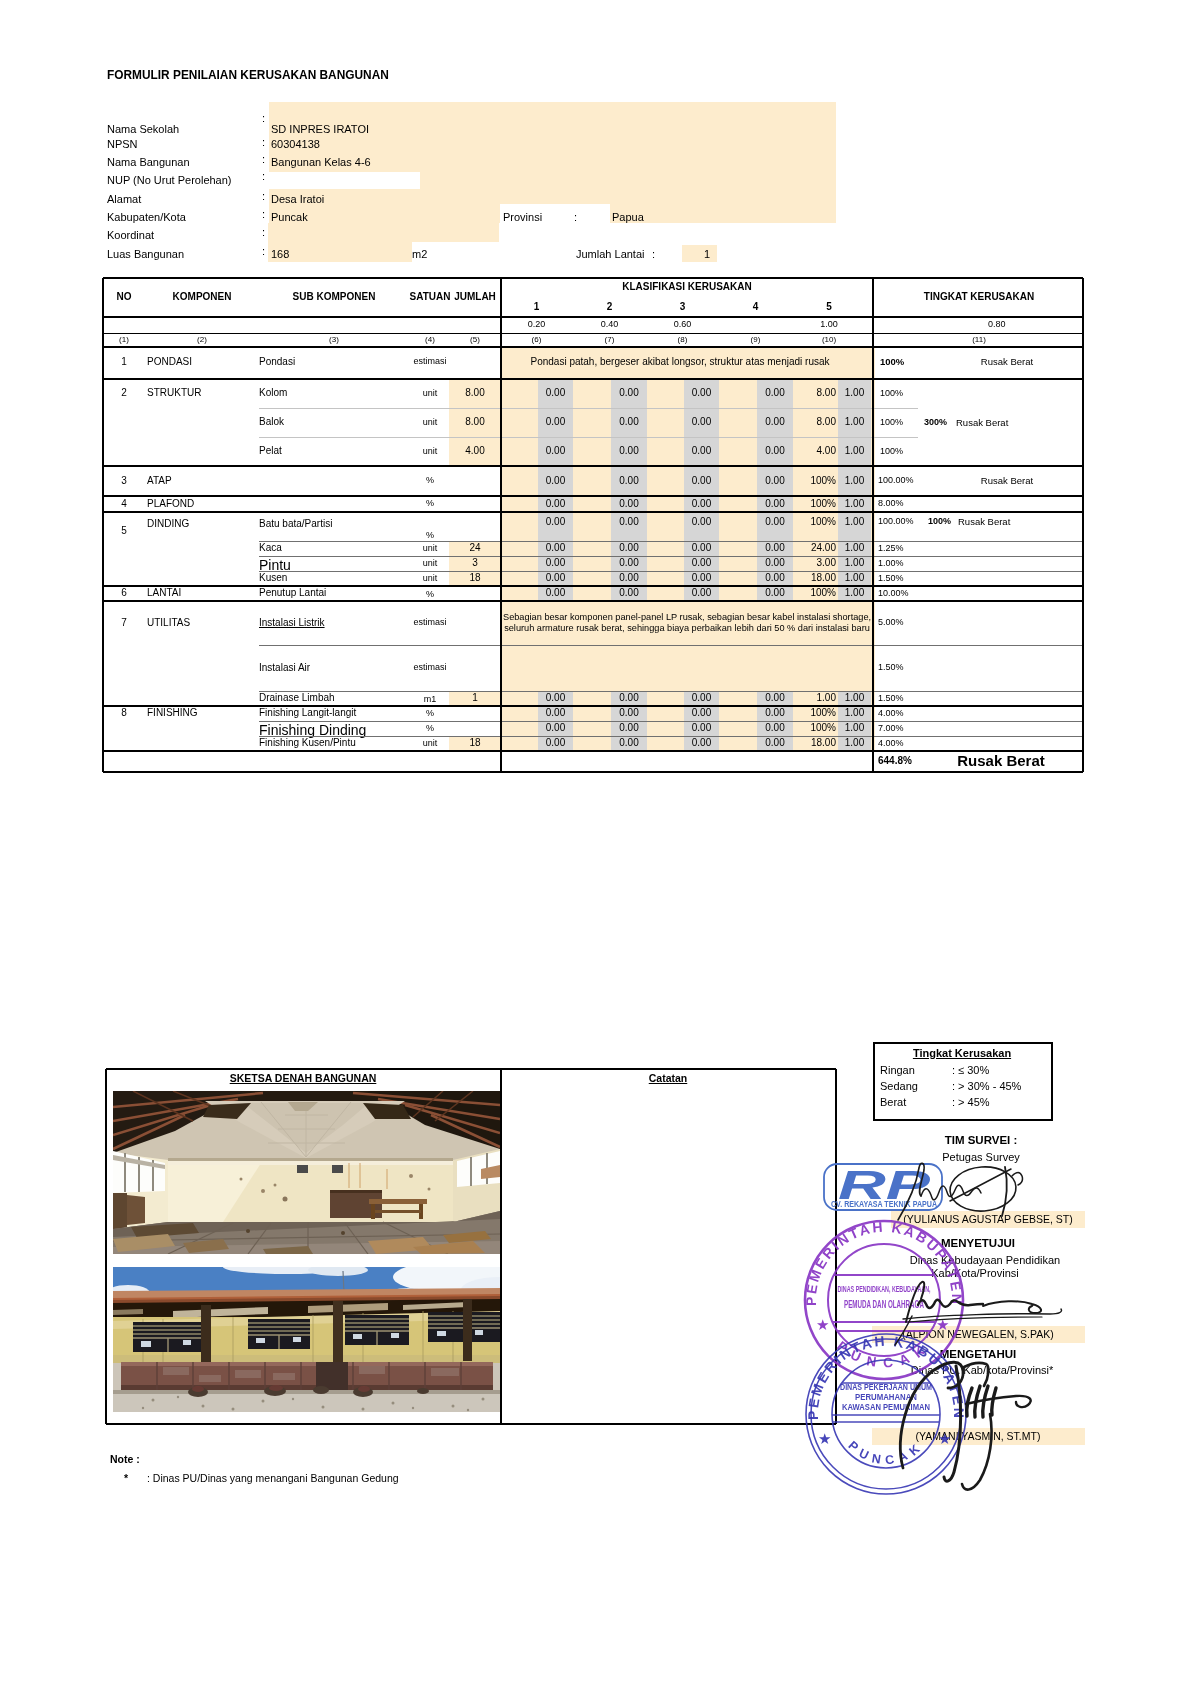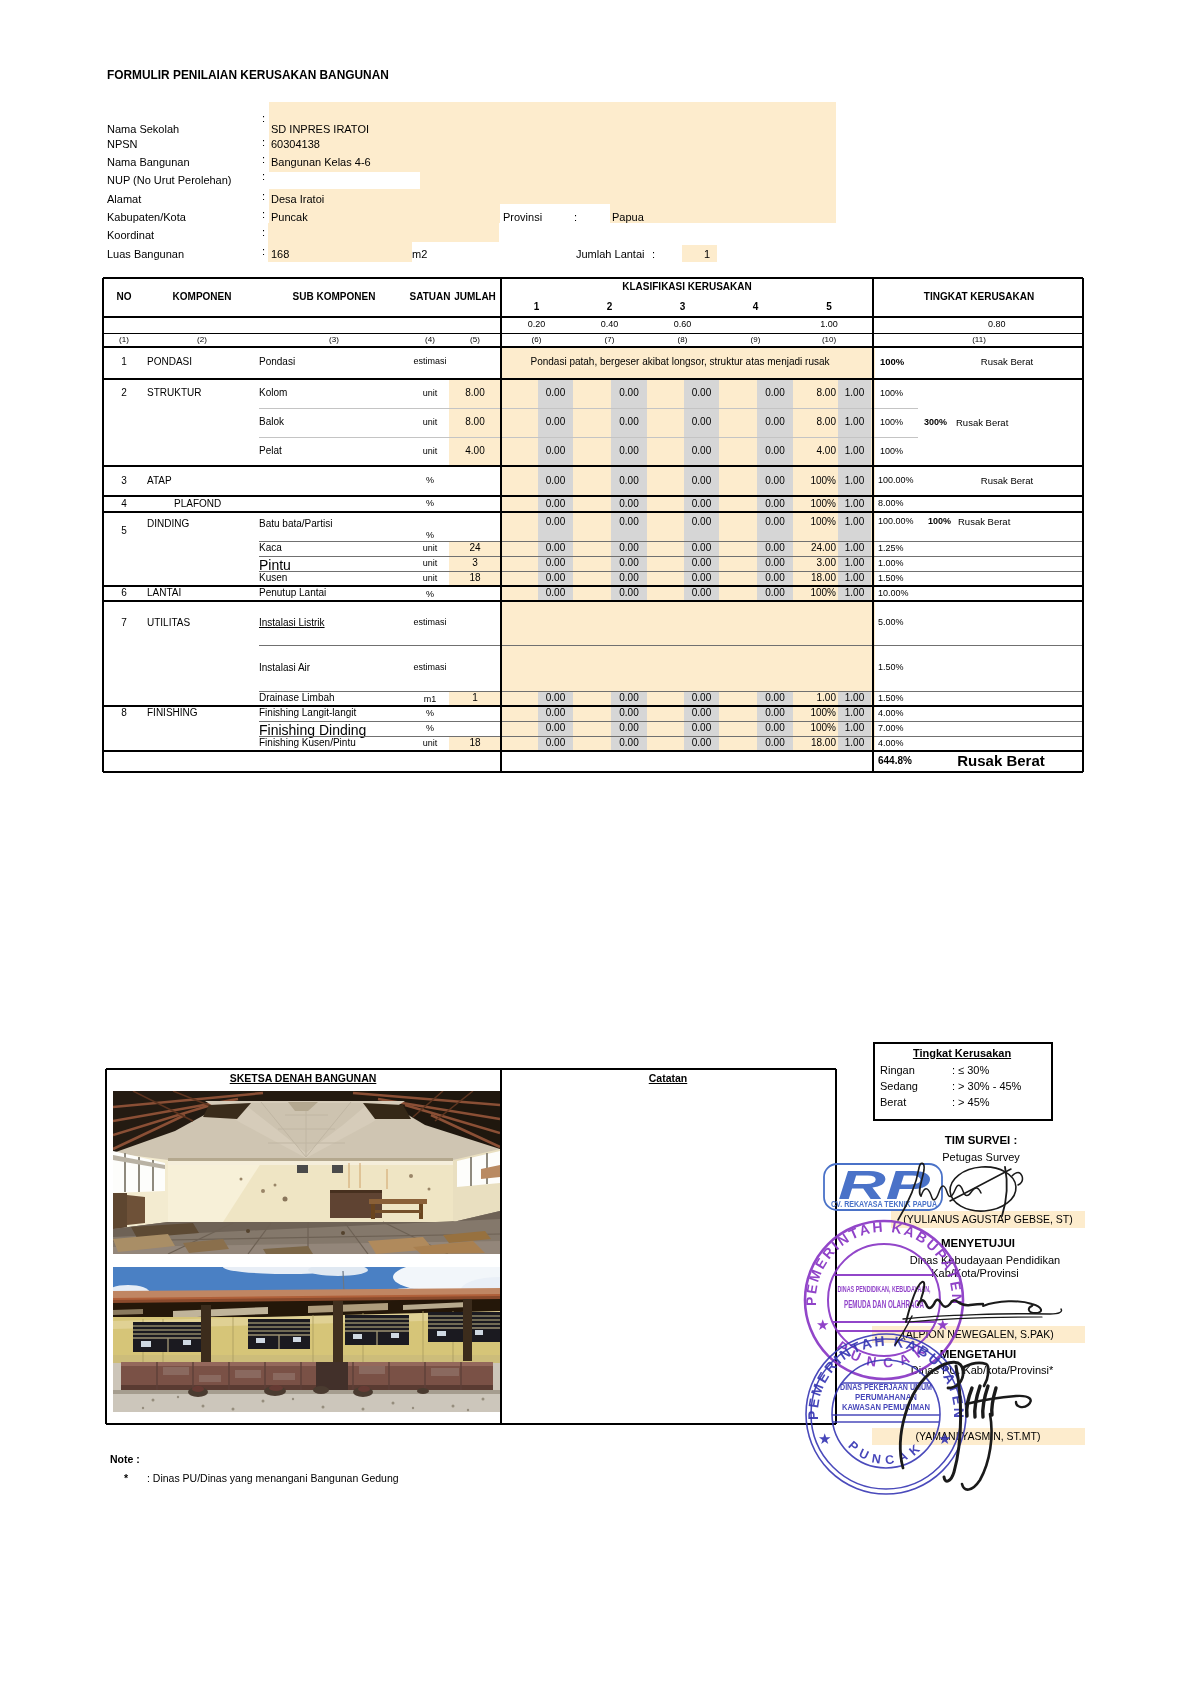--- a/index.html
+++ b/index.html
@@ -132,21 +132,21 @@
 <div class="t" style="left:180px;top:475.4px;font-size:9px;width:500px;text-align:center;">%</div>
 <div class="t" style="left:305.5px;top:474.8px;font-size:10px;width:500px;text-align:center;">0.00</div>
 <div class="t" style="left:379px;top:474.8px;font-size:10px;width:500px;text-align:center;">0.00</div>
 <div class="t" style="left:451.5px;top:474.8px;font-size:10px;width:500px;text-align:center;">0.00</div>
 <div class="t" style="left:525px;top:474.8px;font-size:10px;width:500px;text-align:center;">0.00</div>
 <div class="t" style="left:756px;top:474.8px;font-size:10px;width:80px;text-align:right;">100%</div>
 <div class="t" style="left:604.5px;top:474.8px;font-size:10px;width:500px;text-align:center;">1.00</div>
 <div class="t" style="left:878px;top:475.4px;font-size:9px;">100.00%</div>
 <div class="t" style="left:757px;top:475.1px;font-size:9.5px;width:500px;text-align:center;">Rusak Berat</div>
 <div class="t" style="left:-126px;top:497.8px;font-size:10px;width:500px;text-align:center;">4</div>
-<div class="t" style="left:147px;top:497.8px;font-size:10px;margin-left:27px;">PLAFOND</div>
+<div class="t" style="left:147px;top:497.8px;font-size:10px;">PLAFOND</div>
 <div class="t" style="left:180px;top:498.4px;font-size:9px;width:500px;text-align:center;">%</div>
 <div class="t" style="left:305.5px;top:497.8px;font-size:10px;width:500px;text-align:center;">0.00</div>
 <div class="t" style="left:379px;top:497.8px;font-size:10px;width:500px;text-align:center;">0.00</div>
 <div class="t" style="left:451.5px;top:497.8px;font-size:10px;width:500px;text-align:center;">0.00</div>
 <div class="t" style="left:525px;top:497.8px;font-size:10px;width:500px;text-align:center;">0.00</div>
 <div class="t" style="left:756px;top:497.8px;font-size:10px;width:80px;text-align:right;">100%</div>
 <div class="t" style="left:604.5px;top:497.8px;font-size:10px;width:500px;text-align:center;">1.00</div>
 <div class="t" style="left:878px;top:498.4px;font-size:9px;">8.00%</div>
 <div class="t" style="left:-126px;top:524.8px;font-size:10px;width:500px;text-align:center;">5</div>
 <div class="t" style="left:147px;top:517.8px;font-size:10px;">DINDING</div>
@@ -199,20 +199,21 @@
 <div class="t" style="left:379px;top:587.3px;font-size:10px;width:500px;text-align:center;">0.00</div>
 <div class="t" style="left:451.5px;top:587.3px;font-size:10px;width:500px;text-align:center;">0.00</div>
 <div class="t" style="left:525px;top:587.3px;font-size:10px;width:500px;text-align:center;">0.00</div>
 <div class="t" style="left:756px;top:587.3px;font-size:10px;width:80px;text-align:right;">100%</div>
 <div class="t" style="left:604.5px;top:587.3px;font-size:10px;width:500px;text-align:center;">1.00</div>
 <div class="t" style="left:878px;top:587.9px;font-size:9px;">10.00%</div>
 <div class="t" style="left:-126px;top:616.8px;font-size:10px;width:500px;text-align:center;">7</div>
 <div class="t" style="left:147px;top:616.8px;font-size:10px;">UTILITAS</div>
 <div class="t" style="left:259px;top:616.8px;font-size:10px;text-decoration:underline;">Instalasi Listrik</div>
 <div class="t" style="left:180px;top:617.4px;font-size:9px;width:500px;text-align:center;">estimasi</div>
+<div class="t" style="left:503px;top:612px;width:368px;text-align:center;font-size:9.2px;line-height:11px">Sebagian besar komponen panel-panel LP rusak, sebagian besar kabel instalasi shortage,<br>seluruh armature rusak berat, sehingga biaya perbaikan lebih dari 50 % dari instalasi baru</div>
 <div class="t" style="left:878px;top:617.4px;font-size:9px;">5.00%</div>
 <div class="t" style="left:259px;top:661.8px;font-size:10px;">Instalasi Air</div>
 <div class="t" style="left:180px;top:662.4px;font-size:9px;width:500px;text-align:center;">estimasi</div>
 <div class="t" style="left:878px;top:662.4px;font-size:9px;">1.50%</div>
 <div class="t" style="left:259px;top:692.3px;font-size:10px;">Drainase Limbah</div>
 <div class="t" style="left:180px;top:693.9px;font-size:9px;width:500px;text-align:center;">m1</div>
 <div class="t" style="left:225px;top:692.3px;font-size:10px;width:500px;text-align:center;">1</div>
 <div class="t" style="left:305.5px;top:692.3px;font-size:10px;width:500px;text-align:center;">0.00</div>
 <div class="t" style="left:379px;top:692.3px;font-size:10px;width:500px;text-align:center;">0.00</div>
 <div class="t" style="left:451.5px;top:692.3px;font-size:10px;width:500px;text-align:center;">0.00</div>

